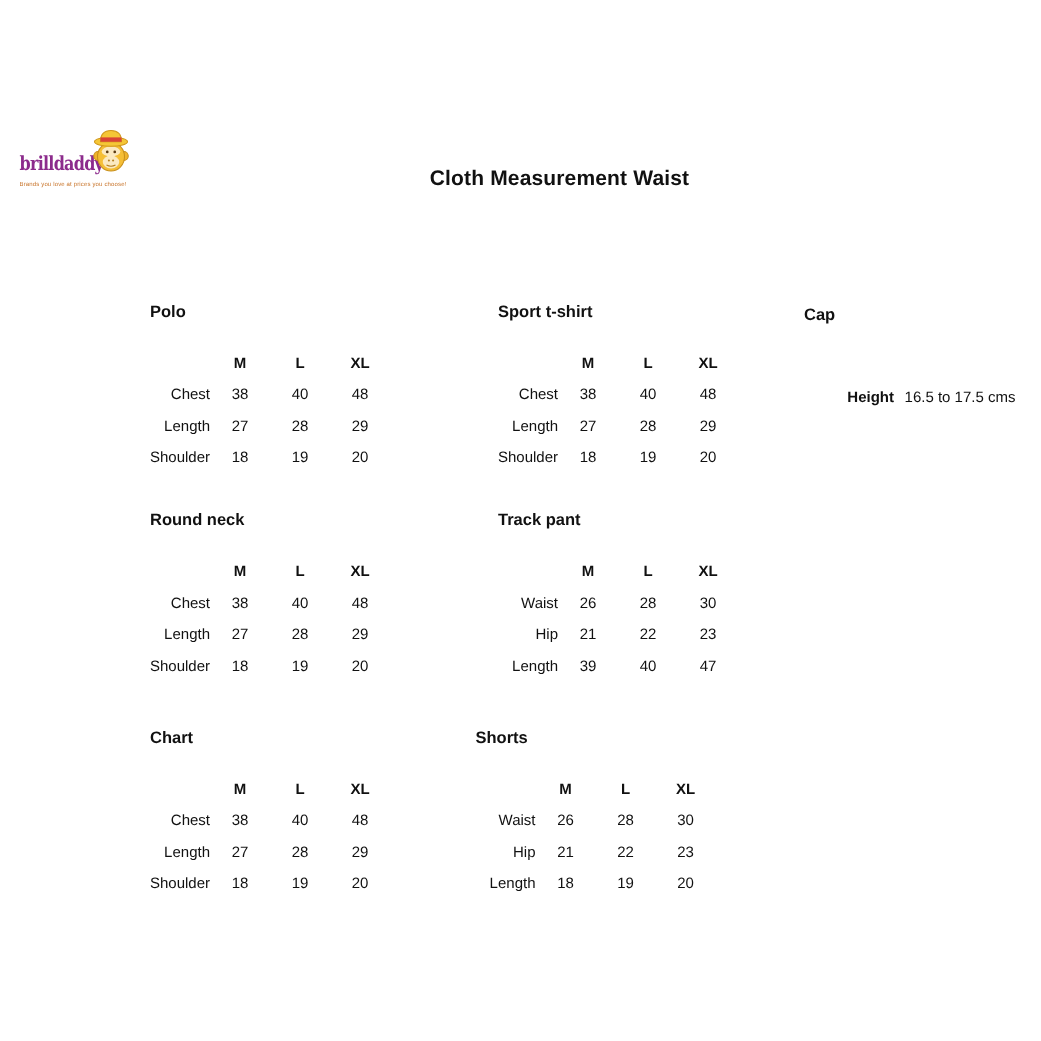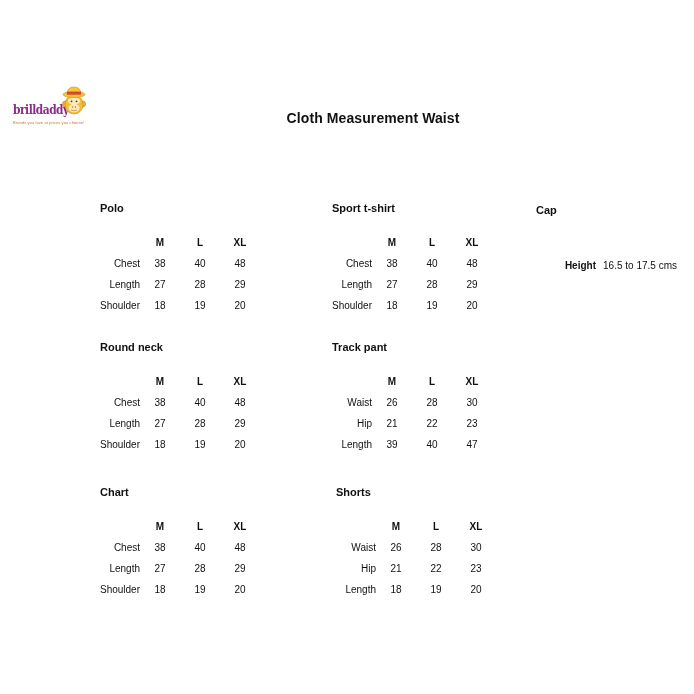--- a/index.html
+++ b/index.html
@@ -27,21 +27,21 @@
 
   
   .sec{position:absolute;}
   .sec-title{margin:16px;font-size:11px;font-weight:bold;line-height:13px;}
   .sec-polo{left:84px;top:186px;}
   .sec-sport{left:316px;top:186px;}
   .sec-cap{left:520px;top:188px;}
   .sec-round{left:84px;top:325px;}
   .sec-track{left:316px;top:325px;}
   .sec-hoodie{left:84px;top:470px;}
-  .sec-shorts{left:320px;top:470px;}
+  .sec-shorts{left:301px;top:470px;}
 
   table{border-collapse:collapse;table-layout:fixed;}
   .size-table{margin-top:17px;}
   .size-table th,.size-table td{height:21px;padding:0;font-size:10px;vertical-align:middle;}
   .size-table .lbl{width:56px;text-align:right;font-weight:normal;}
   .size-table .c{width:40px;text-align:center;font-weight:normal;}
   .size-table thead .c{font-weight:bold;}
 
   .cap-table{margin-top:38px;}
   .cap-table td{height:21px;padding:0;font-size:10px;vertical-align:middle;}

